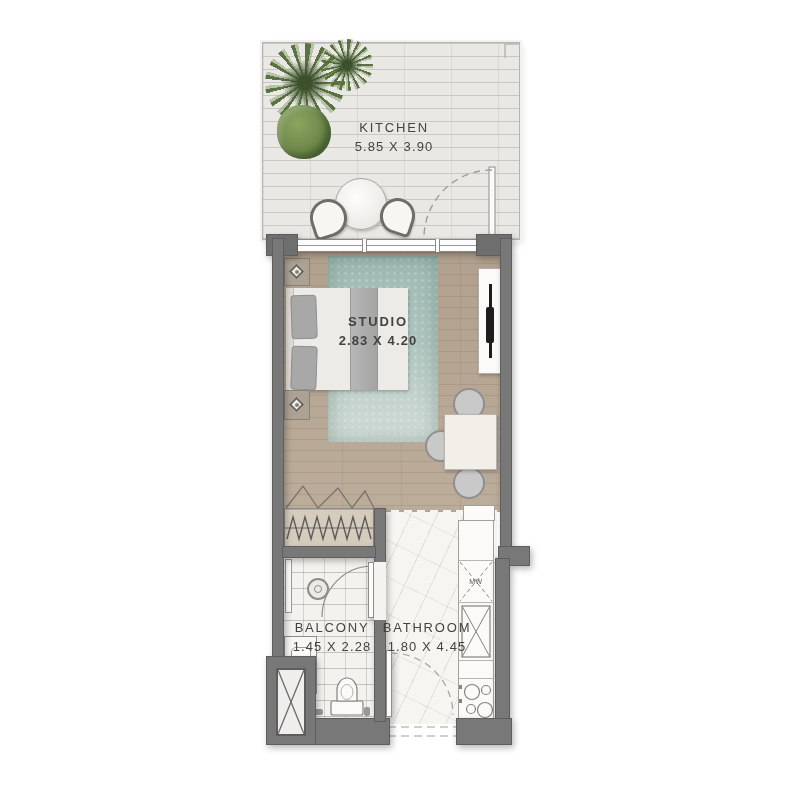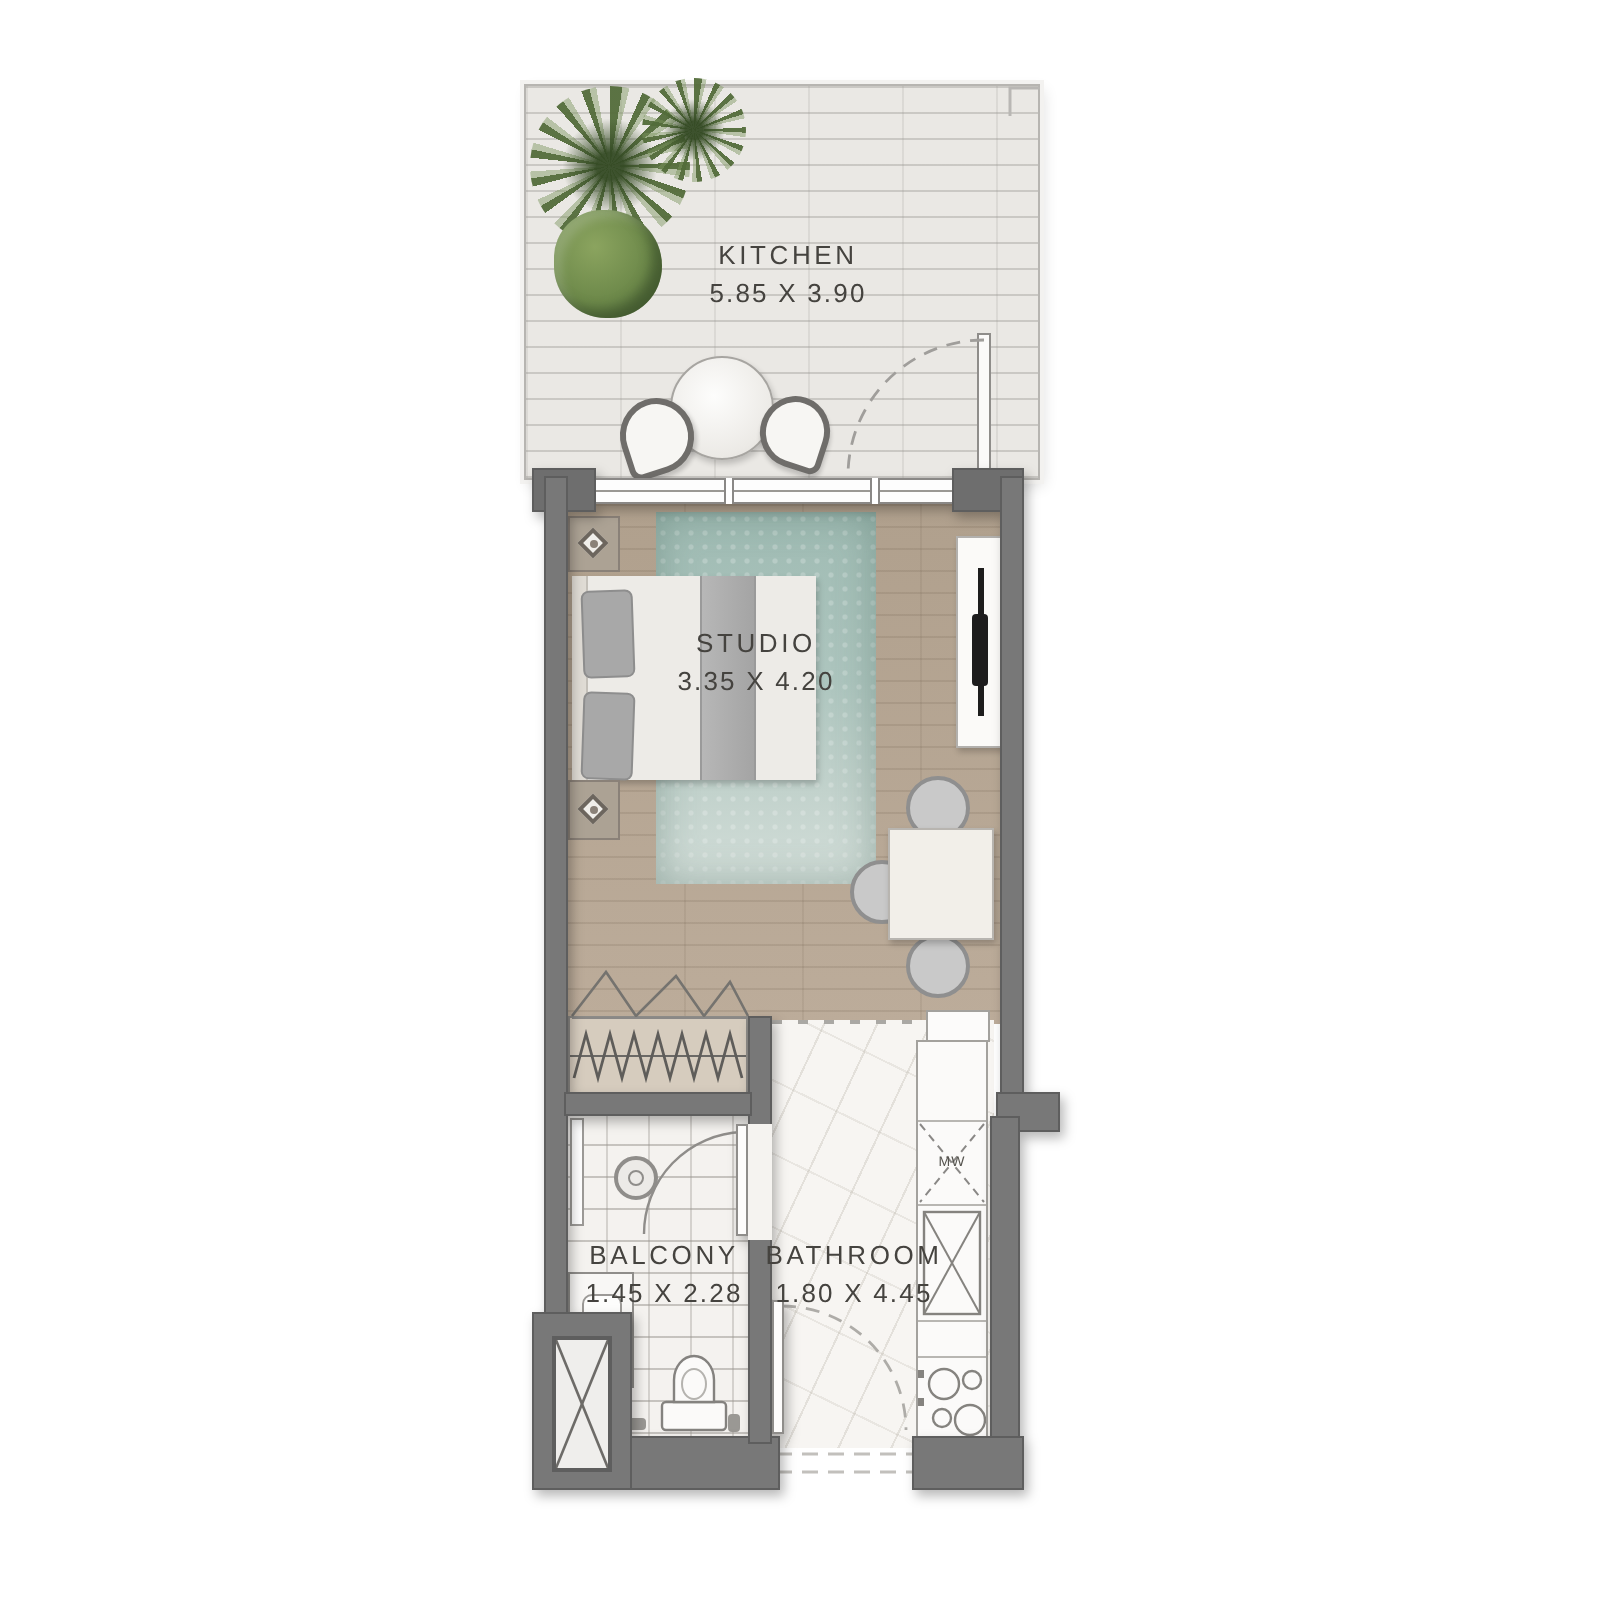--- a/index.html
+++ b/index.html
@@ -219,23 +219,23 @@
       <rect x="331" y="701" width="32" height="14" rx="2" fill="#fbfaf9" stroke="#84827f" stroke-width="1.2"></rect>
       <path d="M337,701 L337,690 A 10 12 0 0 1 357,690 L357,701 Z" fill="#fbfaf9" stroke="#84827f" stroke-width="1.2"></path>
       <ellipse cx="347" cy="692" rx="6" ry="7.5" fill="none" stroke="#b5b3af" stroke-width="1"></ellipse>
     </g>
   </svg>
 
   <div class="room-label" style="left:312px;top:120px;width:164px;">
     <div class="name">KITCHEN</div>
     <div class="dims">5.85 X 3.90</div>
   </div>
-  <div class="room-label" style="left:304px;top:314px;width:148px;">
+  <div class="room-label" style="left:304px;top:314px;width:148px;font-weight:bold;">
     <div class="name">STUDIO</div>
-    <div class="dims">3.35 X 4.20</div>
+    <div class="dims">2.83 X 4.20</div>
   </div>
   <div class="room-label" style="left:262px;top:620px;width:140px;">
     <div class="name">BALCONY</div>
     <div class="dims">1.45 X 2.28</div>
   </div>
   <div class="room-label" style="left:357px;top:620px;width:140px;">
     <div class="name">BATHROOM</div>
     <div class="dims">1.80 X 4.45</div>
   </div>
 

